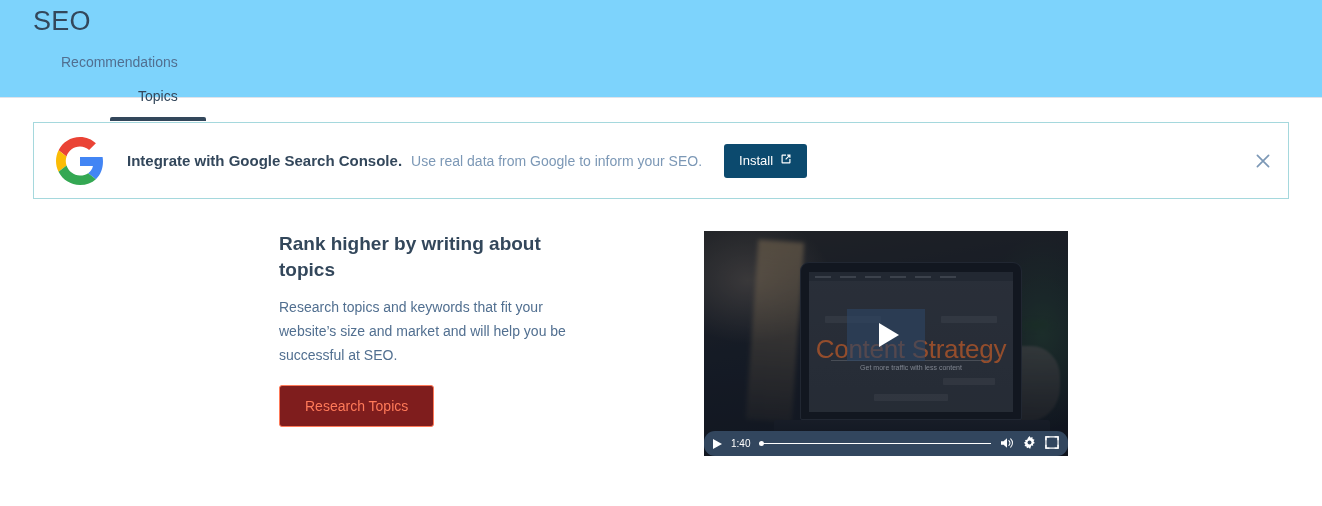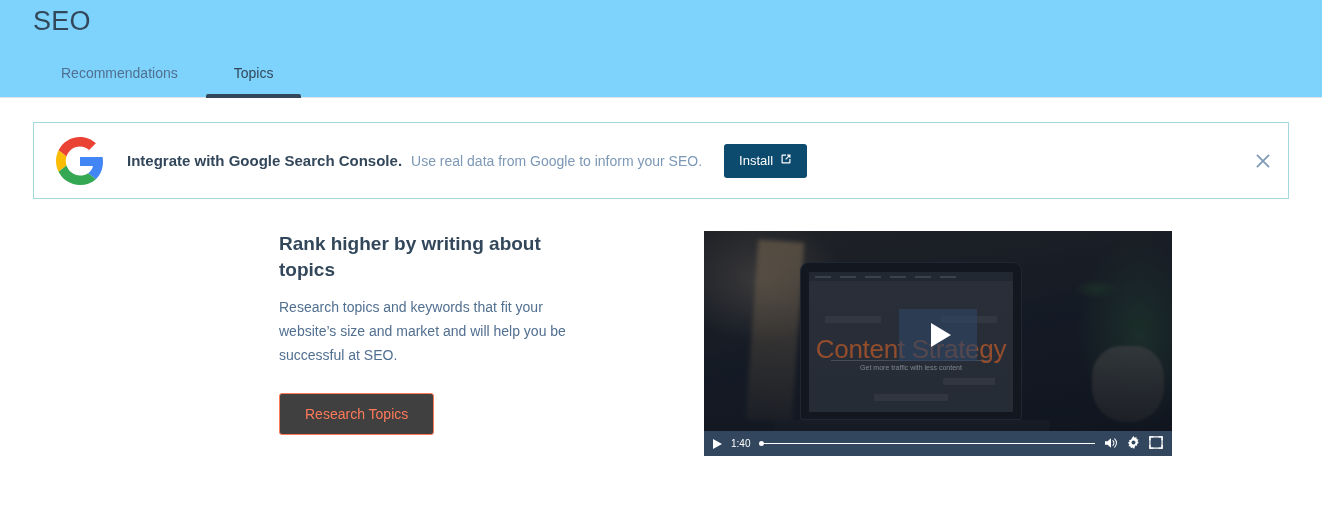--- a/index.html
+++ b/index.html
@@ -29,20 +29,21 @@
     letter-spacing: 0.2px;
     line-height: 34px;
   }
   .tab-bar {
     position: absolute;
     left: 33px;
     top: 53px;
     display: flex;
     align-items: flex-end;
     height: 45px;
+    flex-direction: column;
   }
   .tab {
     position: relative;
     padding: 0 28px 16px 28px;
     font-size: 14px;
     color: #516f90;
     line-height: 18px;
     cursor: pointer;
     white-space: nowrap;
   }
@@ -126,39 +127,39 @@
     font-size: 19px;
     font-weight: bold;
     color: #33475b;
     margin: 0 0 12px 0;
     line-height: 26px;
   }
   .promo-body {
     font-size: 14px;
     color: #516f90;
     line-height: 24px;
-    margin: 0 0 26px 0;
+    margin: 0 0 18px 0;
   }
   .research-btn {
     display: inline-block;
     border: 1px solid #ff7a59;
     color: #ff7a59;
-    background: #404040;
+    background: #7f1d1d;
     border-radius: 3px;
     font-family: "Liberation Sans", sans-serif;
     font-size: 14px;
     padding: 11px 25px;
     cursor: pointer;
     line-height: 18px;
   }
 
   
   .video {
     position: relative;
-    width: 468px;
+    width: 364px;
     height: 225px;
     margin-left: 57px;
     overflow: hidden;
     background: #10121a;
     cursor: pointer;
   }
   .video-bg {
     position: absolute;
     inset: 0;
     background:
@@ -283,20 +284,21 @@
   }
   .video-controls {
     position: absolute;
     left: 0; right: 0; bottom: 0;
     height: 25px;
     background: #32465e;
     display: flex;
     align-items: center;
     padding: 8px 9px;
     gap: 9px;
+    border-radius: 11px;
   }
   .ctl-play {
     width: 0; height: 0;
     border-left: 9px solid #ffffff;
     border-top: 5px solid transparent;
     border-bottom: 5px solid transparent;
     cursor: pointer;
     flex: 0 0 auto;
   }
   .ctl-time {

